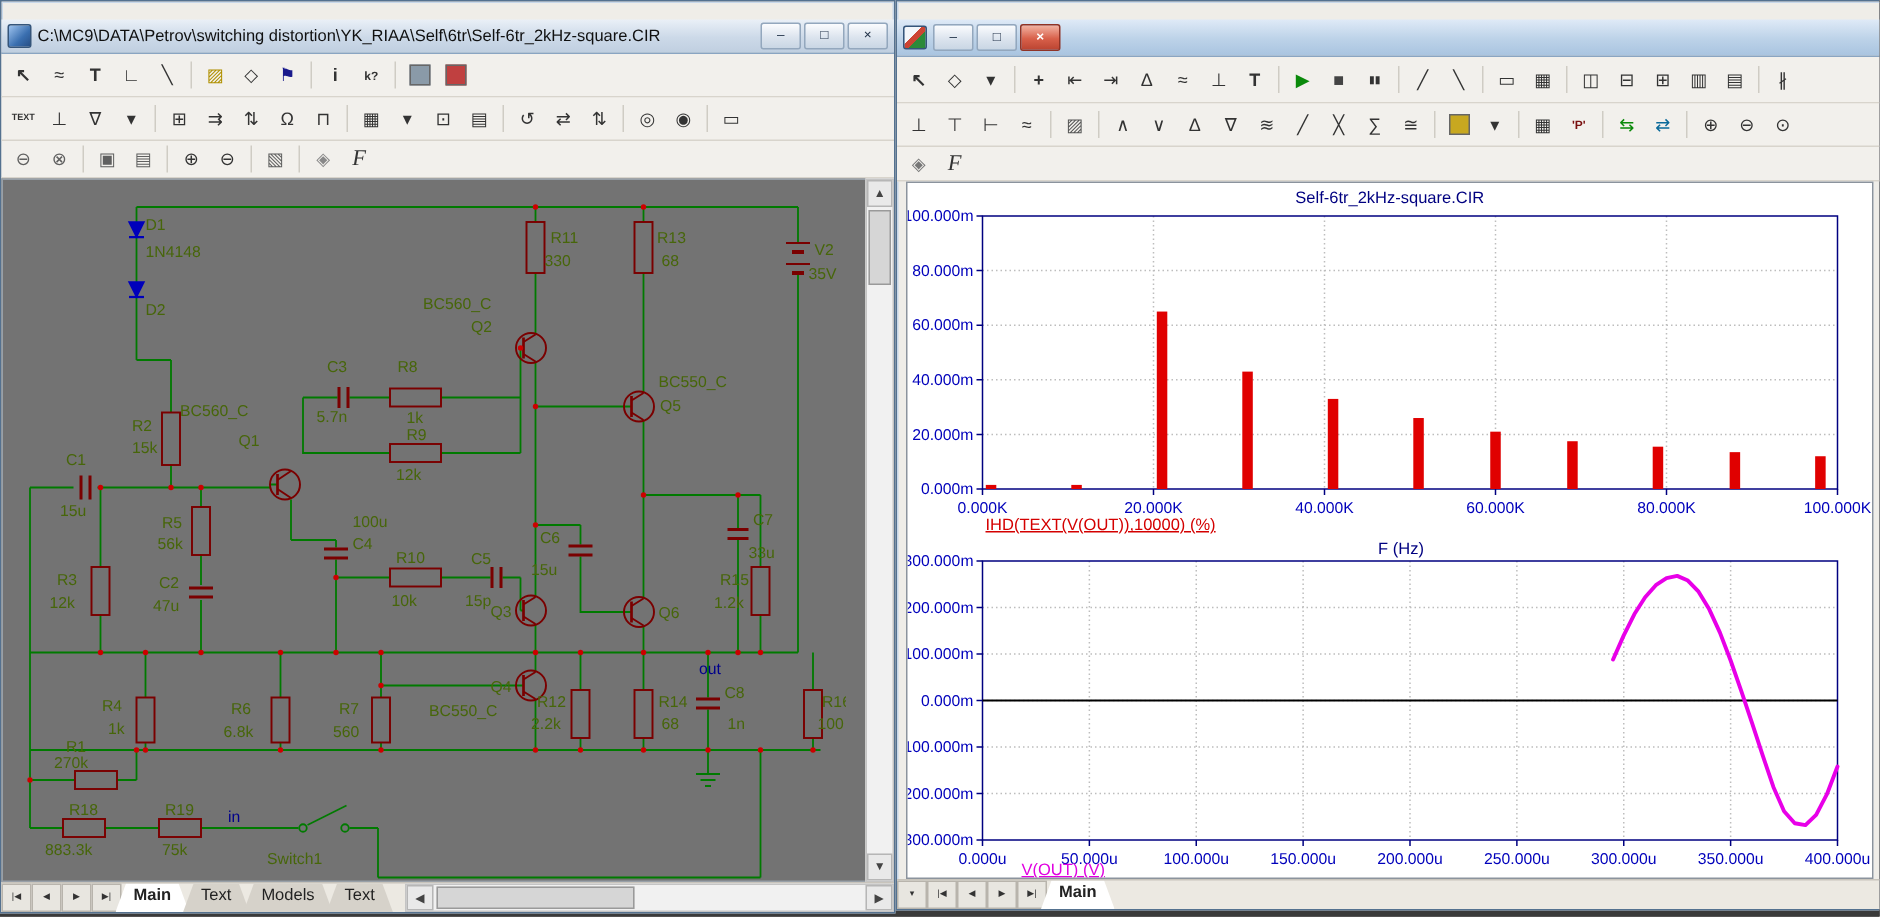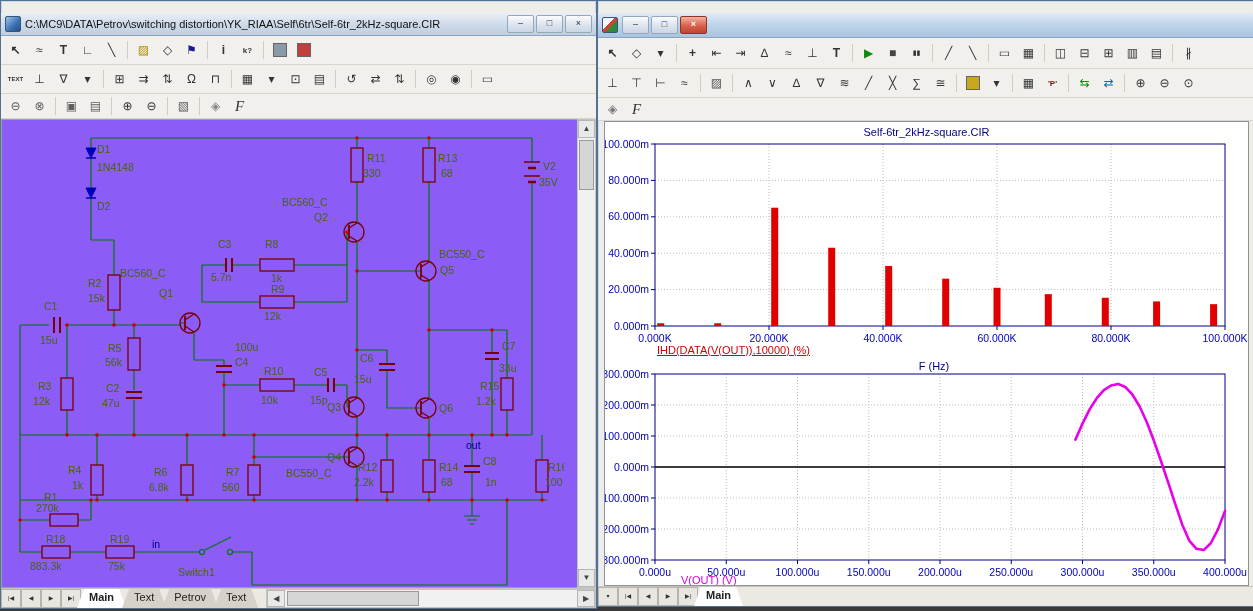--- a/index.html
+++ b/index.html
@@ -20,21 +20,21 @@
   .winbtn.close-active{background:linear-gradient(#f2b3a3,#d8604a 55%,#bc4532);border-color:#8f3326;color:#fff;font-weight:bold;}
 
   .toolbar{display:flex;align-items:center;gap:1px;padding:1px 3px;background:#f2f0ec;border-bottom:1px solid #d8d4cc;}
   .tb-a{height:26px}.tb-b{height:26px}.tb-c{height:22px}
   .right .tb-a{height:28px}.right .tb-b{height:26px}.right .tb-c{height:20px}
   .tool{min-width:21px;height:20px;display:flex;align-items:center;justify-content:center;font-size:12px;color:#333;border:1px solid transparent;border-radius:2px;cursor:default;}
   .tool .blk{width:12px;height:12px;border:1px solid #666;}
   .tsep{width:1px;height:18px;background:#cfccc4;margin:0 3px;}
 
   .canvas-row{flex:1;display:flex;min-height:0;}
-  .schematic-wrap{flex:1;background:#8b5cf6;border:1px solid #98a0a8;border-right:none;overflow:hidden;}
+  .schematic-wrap{flex:1;background:#737373;border:1px solid #98a0a8;border-right:none;overflow:hidden;}
   .schematic-wrap svg{display:block;}
   .vscroll{width:17px;background:#f1f1f1;display:flex;flex-direction:column;border:1px solid #c4c4c4;}
   .scrollbtn{height:16px;font-size:8px;text-align:center;line-height:16px;color:#444;background:#e9e9e9;border:1px solid #b6b6b6;}
   .vtrack{flex:1;position:relative;}
   .vthumb{position:absolute;left:1px;right:1px;top:2px;height:48px;background:#d6d6d6;border:1px solid #9a9a9a;}
 
   .tabbar{height:19px;display:flex;align-items:stretch;background:#ece9e2;border-top:1px solid #c8c4bc;font-size:11px;}
   .navbtn{width:18px;text-align:center;font-size:6px;line-height:17px;background:#e8e6e0;border:1px solid #b8b4ac;color:#333;}
   .tab{padding:2px 12px 0;margin-left:-4px;background:#d6d2ca;color:#222;clip-path:polygon(7px 0,calc(100% - 7px) 0,100% 100%,0 100%);}
   .tab.active{background:#ffffff;font-weight:bold;text-align:right;}
@@ -344,21 +344,21 @@
     <div class="tabbar">
       <span class="navcluster" style="display:flex">
           <span class="navbtn">|◀</span>
           <span class="navbtn">◀</span>
           <span class="navbtn">▶</span>
           <span class="navbtn">▶|</span>
         </span>
       <span style="display:flex">
           <span class="tab active">Main</span>
           <span class="tab">Text</span>
-          <span class="tab">Petrov</span>
+          <span class="tab">Models</span>
           <span class="tab">Text</span>
         </span>
       <span class="hscroll">
         <span class="hbtn">◀</span>
         <span class="htrack">
             <span class="hthumb"></span>
           </span>
         <span class="hbtn">▶</span>
       </span>
     </div>
@@ -487,21 +487,21 @@
             <rect x="223.2" y="107.74" width="7" height="78.26" class="bar"></rect>
             <rect x="280.2" y="125.94" width="7" height="60.06" class="bar"></rect>
             <rect x="337.2" y="138.68" width="7" height="47.31999999999999" class="bar"></rect>
             <rect x="388.5" y="147.78" width="7" height="38.22" class="bar"></rect>
             <rect x="439.79999999999995" y="154.15" width="7" height="31.849999999999994" class="bar"></rect>
             <rect x="496.8" y="157.79" width="7" height="28.210000000000008" class="bar"></rect>
             <rect x="548.1" y="161.43" width="7" height="24.569999999999993" class="bar"></rect>
             <rect x="605.1" y="164.16" width="7" height="21.840000000000003" class="bar"></rect>
           </g>
         </svg>
-      <div class="sig-label sig-ihd">IHD(DATA(V(OUT)),10000) (%)</div>
+      <div class="sig-label sig-ihd">IHD(TEXT(V(OUT)),10000) (%)</div>
       <div class="xaxis-label xlab-f">F (Hz)</div>
       <svg id="plot2" width="643" height="216">
           <g>
             <line x1="50" y1="190" x2="50" y2="194" class="axis"></line>
             <text x="50" y="206" text-anchor="middle" class="ticktext">0.000u</text>
             <line x1="121.25" y1="4" x2="121.25" y2="190" class="grid"></line>
             <line x1="121.25" y1="190" x2="121.25" y2="194" class="axis"></line>
             <text x="121.25" y="206" text-anchor="middle" class="ticktext">50.000u</text>
             <line x1="192.5" y1="4" x2="192.5" y2="190" class="grid"></line>
             <line x1="192.5" y1="190" x2="192.5" y2="194" class="axis"></line>

